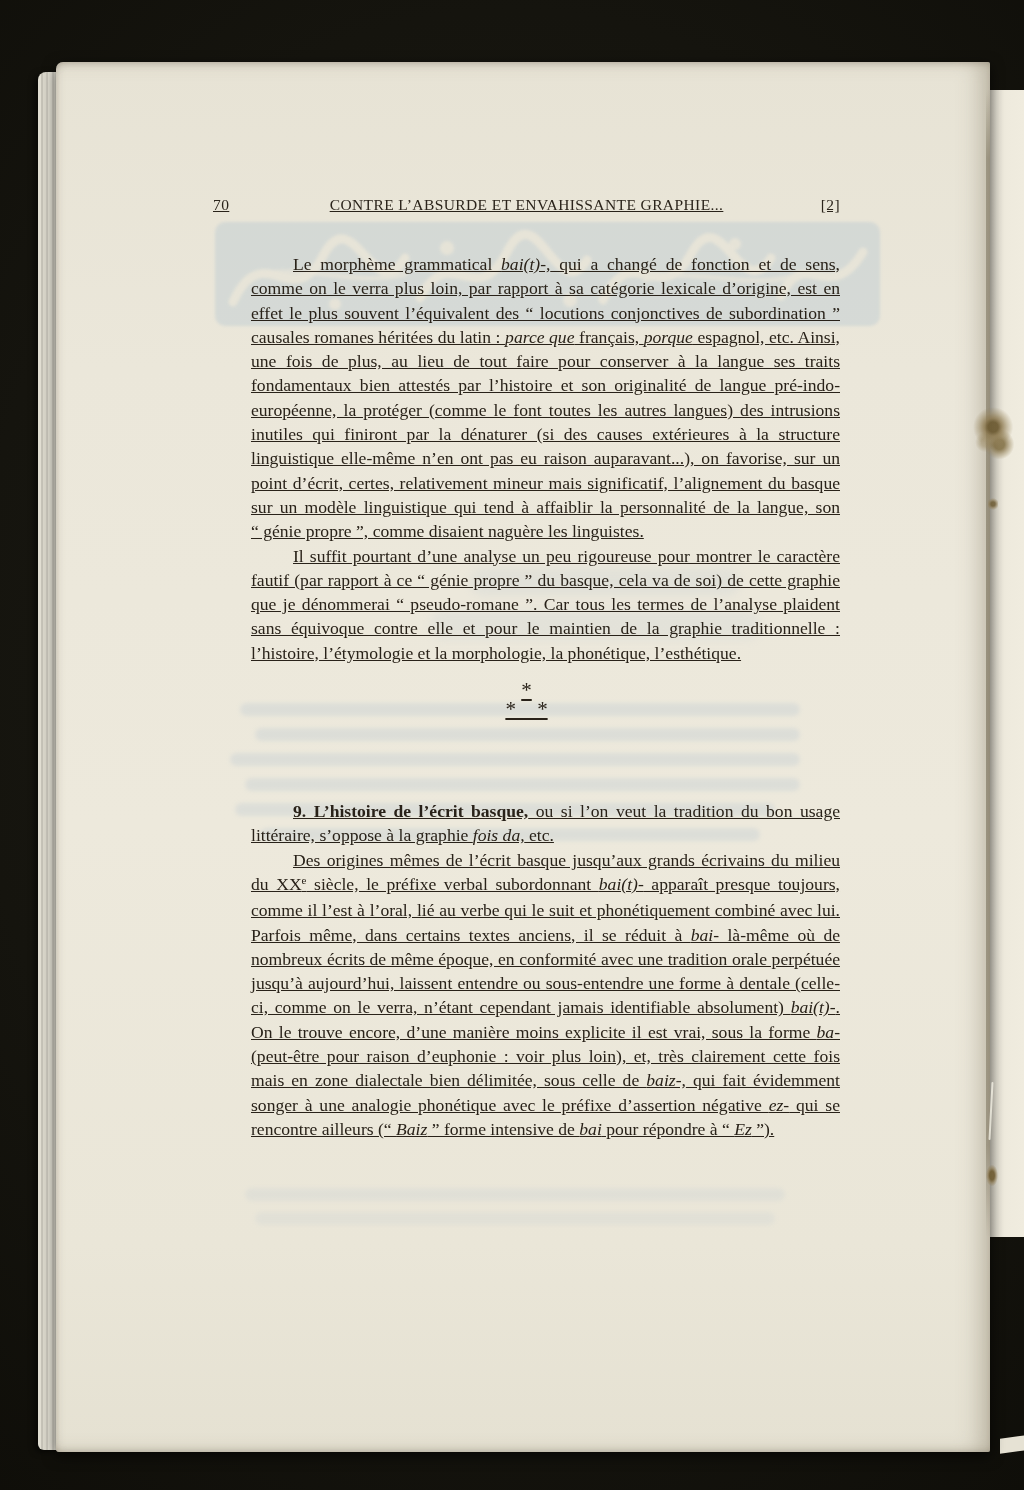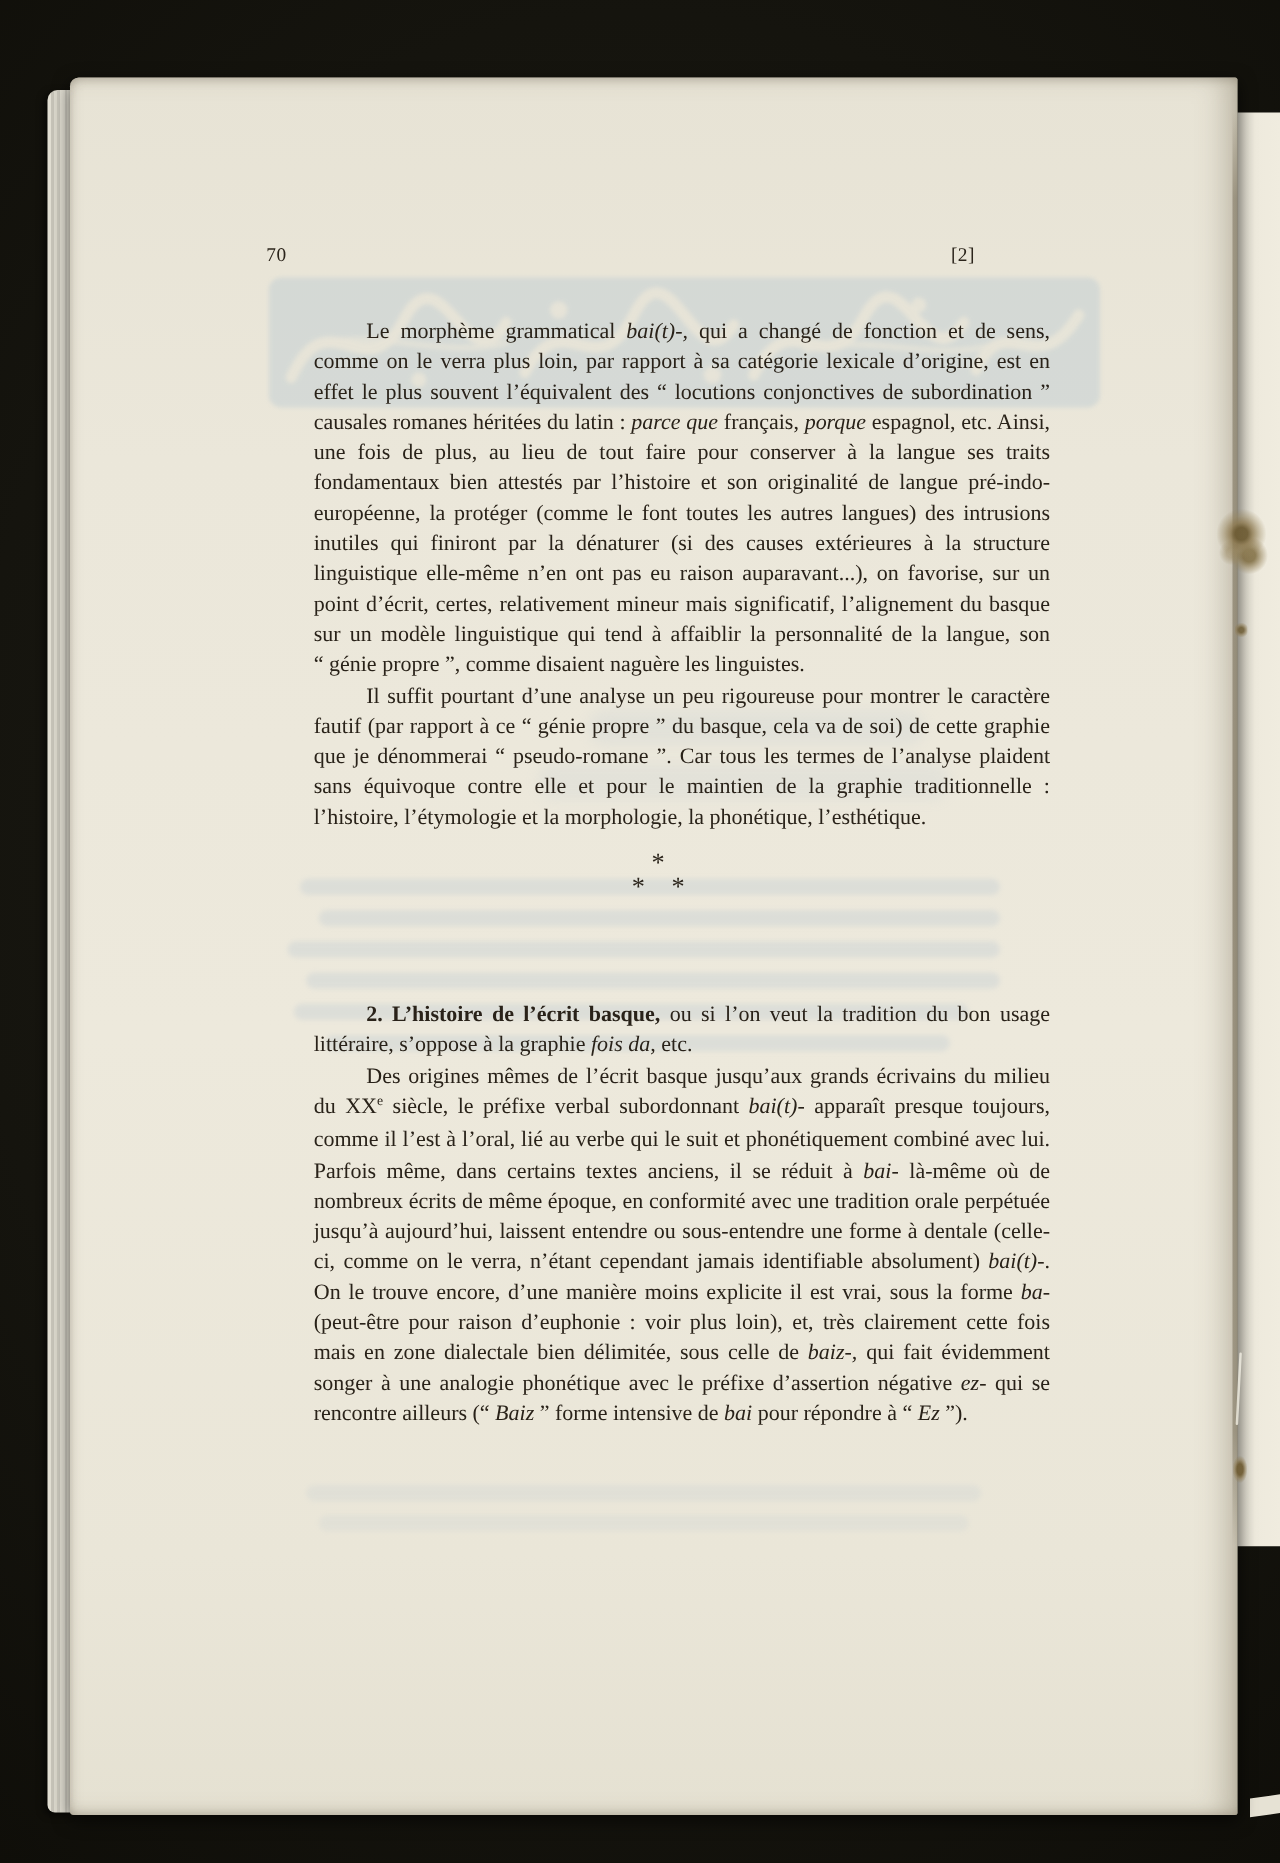--- a/index.html
+++ b/index.html
@@ -58,21 +58,21 @@
     background:
       radial-gradient(circle at 48% 38%, rgba(110,92,52,.95) 0 5px, rgba(140,120,78,.8) 9px, rgba(150,132,92,.45) 14px, transparent 20px),
       radial-gradient(circle at 62% 68%, rgba(125,106,62,.85) 0 5px, rgba(150,132,92,.5) 10px, transparent 15px),
       radial-gradient(circle at 30% 64%, rgba(150,132,92,.5) 0 4px, transparent 10px);}
   .stain-b{left:988px;top:498px;width:10px;height:12px;
     background:radial-gradient(circle at 50% 50%, rgba(110,92,52,.85) 0 2px, rgba(140,120,78,.5) 4px, transparent 6px);}
   .stain-c{left:984px;top:1162px;width:16px;height:30px;filter:blur(.3px);
     background:radial-gradient(ellipse 6px 11px at 50% 45%, rgba(110,90,48,.9) 0 40%, rgba(142,122,80,.55) 70%, transparent 100%);}
   .hair{position:absolute;left:990px;top:1082px;width:2px;height:58px;background:rgba(248,245,233,.75);transform:rotate(3deg);border-radius:2px;}
   
-  .text-block{position:absolute;left:213px;top:196px;width:627px;color:#292219;}
+  .text-block{position:absolute;left:213px;top:196px;width:627px;color:#292219;text-decoration:underline;}
   .header{display:grid;grid-template-columns:60px 1fr 60px;align-items:baseline;
     font-size:15.5px;letter-spacing:.4px;margin-bottom:38px;color:#2b241b;}
   .header .num{text-align:left;}
   .header .title{text-align:center;white-space:nowrap;}
   .header .bracket{text-align:right;}
   .para{margin:0;font-size:17.6px;line-height:24.3px;text-align:justify;}
   .para.indent{text-indent:42px;margin-left:38px;}
   .it{font-style:italic;}
   .bd{font-weight:bold;}
   .sup{font-size:11px;position:relative;top:-6px;}
@@ -123,32 +123,33 @@
 
   <div class="gutter-line"></div>
   <div class="stain stain-a"></div>
   <div class="stain stain-b"></div>
   <div class="stain stain-c"></div>
   <div class="hair"></div>
 
   <div class="text-block">
     <div class="header">
       <span class="num">70</span>
+      <span class="title">CONTRE L’ABSURDE ET ENVAHISSANTE GRAPHIE...</span>
       <span class="bracket">[2]</span>
     </div>
 
     <div>
         <p class="para indent"><span>Le morphème grammatical </span><span class="it">bai(t)-,</span><span> qui a changé de fonction et de sens, comme on le verra plus loin, par rapport à sa catégorie lexicale d’origine, est en effet le plus souvent l’équivalent des “&nbsp;locutions conjonctives de subordination&nbsp;” causales romanes héritées du latin&nbsp;: </span><span class="it">parce que</span><span> français, </span><span class="it">porque</span><span> espagnol, etc. Ainsi, une fois de plus, au lieu de tout faire pour conserver à la langue ses traits fondamentaux bien attestés par l’histoire et son originalité de langue pré-indo-européenne, la protéger (comme le font toutes les autres langues) des intrusions inutiles qui finiront par la dénaturer (si des causes extérieures à la structure linguistique elle-même n’en ont pas eu raison auparavant...), on favorise, sur un point d’écrit, certes, relativement mineur mais significatif, l’alignement du basque sur un modèle linguistique qui tend à affaiblir la personnalité de la langue, son “&nbsp;génie propre&nbsp;”, comme disaient naguère les linguistes.</span></p>
         <p class="para indent"><span>Il suffit pourtant d’une analyse un peu rigoureuse pour montrer le caractère fautif (par rapport à ce “&nbsp;génie propre&nbsp;” du basque, cela va de soi) de cette graphie que je dénommerai “&nbsp;pseudo-romane&nbsp;”. Car tous les termes de l’analyse plaident sans équivoque contre elle et pour le maintien de la graphie traditionnelle&nbsp;: l’histoire, l’étymologie et la morphologie, la phonétique, l’esthétique.</span></p>
       </div>
 
     <div class="asterism">
       <div class="ast1">*</div>
       <div class="ast2">* *</div>
     </div>
 
     <div>
-        <p class="para indent"><span class="bd">2. L’histoire de l’écrit basque,</span><span> ou si l’on veut la tradition du bon usage littéraire, s’oppose à la graphie </span><span class="it">fois da,</span><span> etc.</span></p>
+        <p class="para indent"><span class="bd">9. L’histoire de l’écrit basque,</span><span> ou si l’on veut la tradition du bon usage littéraire, s’oppose à la graphie </span><span class="it">fois da,</span><span> etc.</span></p>
         <p class="para indent"><span>Des origines mêmes de l’écrit basque jusqu’aux grands écrivains du milieu du XX</span><span class="sup">e</span><span> siècle, le préfixe verbal subordonnant </span><span class="it">bai(t)-</span><span> apparaît presque toujours, comme il l’est à l’oral, lié au verbe qui le suit et phonétiquement combiné avec lui. Parfois même, dans certains textes anciens, il se réduit à </span><span class="it">bai-</span><span> là-même où de nombreux écrits de même époque, en conformité avec une tradition orale perpétuée jusqu’à aujourd’hui, laissent entendre ou sous-entendre une forme à dentale (celle-ci, comme on le verra, n’étant cependant jamais identifiable absolument) </span><span class="it">bai(t)-</span><span>. On le trouve encore, d’une manière moins explicite il est vrai, sous la forme </span><span class="it">ba-</span><span> (peut-être pour raison d’euphonie&nbsp;: voir plus loin), et, très clairement cette fois mais en zone dialectale bien délimitée, sous celle de </span><span class="it">baiz-,</span><span> qui fait évidemment songer à une analogie phonétique avec le préfixe d’assertion négative </span><span class="it">ez-</span><span> qui se rencontre ailleurs (“&nbsp;</span><span class="it">Baiz</span><span>&nbsp;” forme intensive de </span><span class="it">bai</span><span> pour répondre à “&nbsp;</span><span class="it">Ez</span><span>&nbsp;”).</span></p>
       </div>
   </div>
 
 </div>
 
 </body></html>

